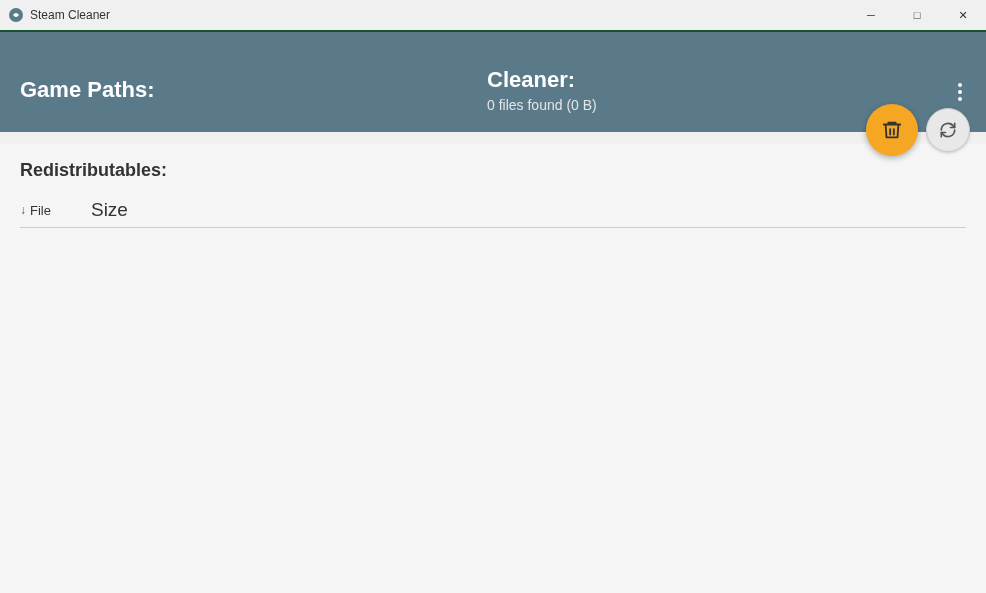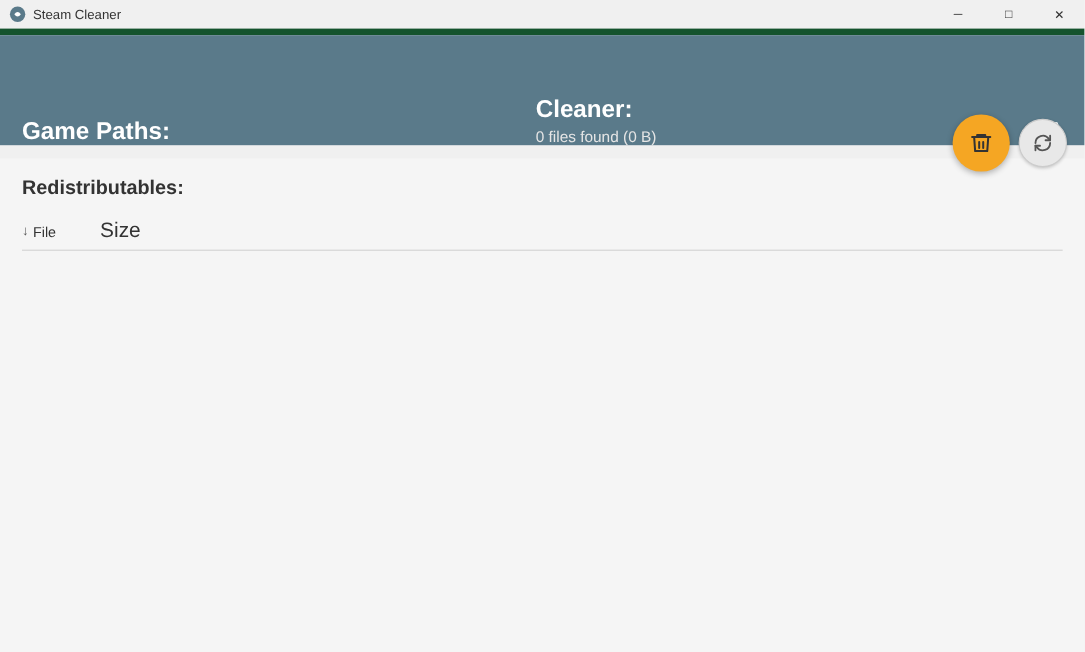--- a/index.html
+++ b/index.html
@@ -17,21 +17,21 @@
       user-select: none;
     }
 
     
     .title-bar {
       display: flex;
       align-items: center;
       justify-content: space-between;
       height: 32px;
       background: #f0f0f0;
-      border-bottom: 6px solid #14532d;
+      border-bottom: 2px solid #14532d;
       padding: 0 0 0 8px;
     }
 
     .title-bar-left {
       display: flex;
       align-items: center;
       gap: 6px;
     }
 
     .title-bar-icon {
@@ -63,21 +63,21 @@
       cursor: pointer;
       font-size: 11px;
       color: #333;
     }
 
     
     .header-bar {
       height: 100px;
       background: #5a7a8a;
       display: flex;
-      align-items: flex-end;
+      align-items: center;
       padding: 16px 20px 0 20px;
       position: relative;
     }
 
     .header-left {
       flex: 1;
     }
 
     .header-game-paths {
       font-size: 22px;

